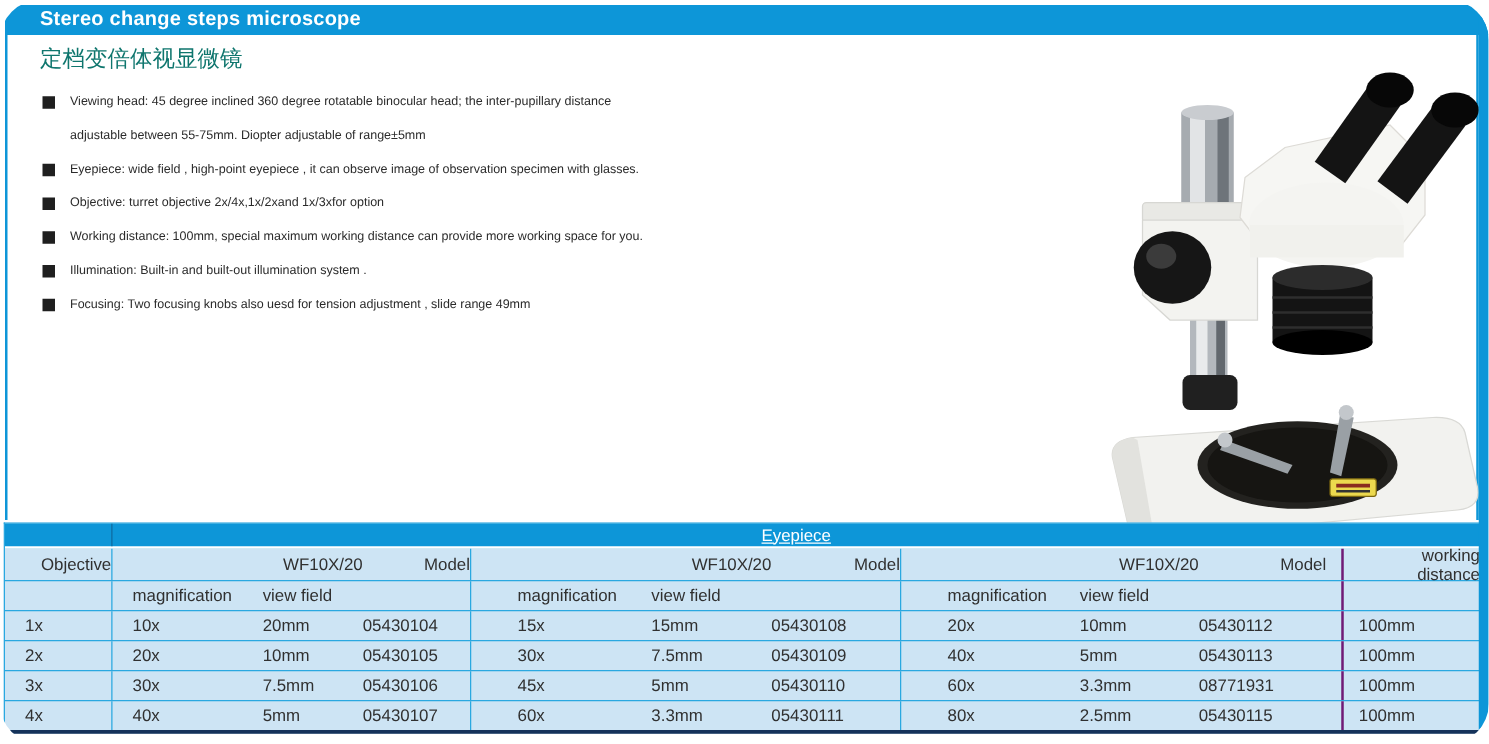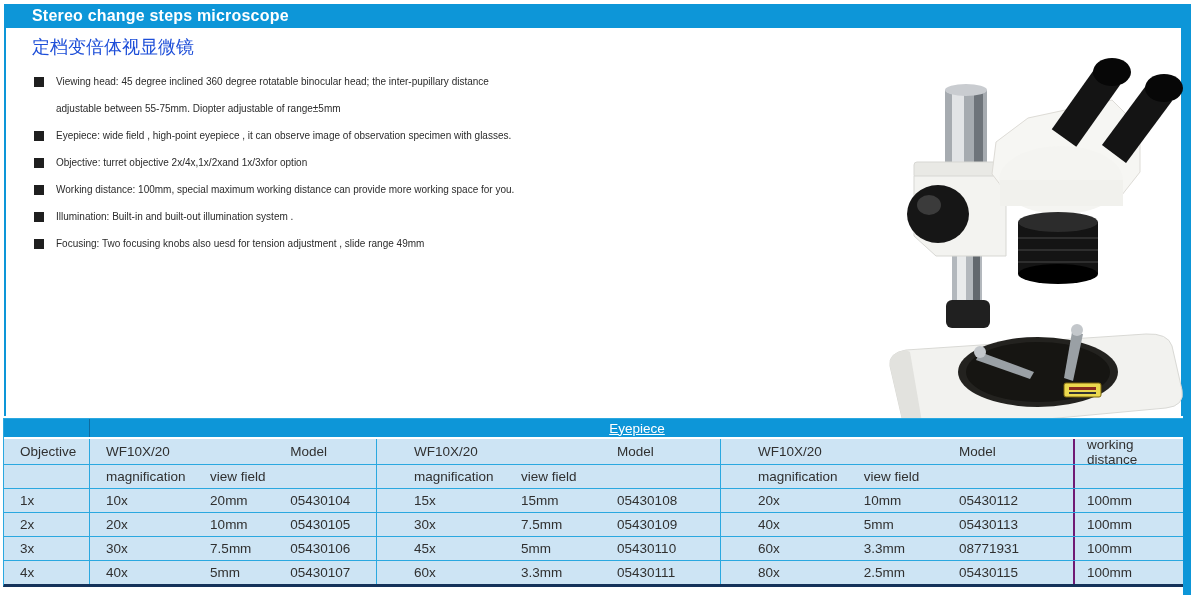--- a/index.html
+++ b/index.html
@@ -1,49 +1,49 @@
 <!DOCTYPE html>
 <html><head>
 <meta charset="utf-8">
 <style>
   html,body{margin:0;padding:0;background:#ffffff;}
   .page{
     position:relative;width:1191px;height:595px;background:#ffffff;overflow:hidden;
-    font-family:"Liberation Sans","DejaVu Sans",sans-serif;color:#2e2e2e;
+    font-family:"Liberation Sans","DejaVu Sans",sans-serif;color:#2e2e2e;border-radius:32px;
   }
   
   .title-bar{
     position:absolute;left:4px;top:4px;right:0;height:24px;
     background:#0d96d8;display:flex;align-items:center;padding-left:28px;box-sizing:border-box;
   }
   .title-bar span{color:#ffffff;font-weight:bold;font-size:16px;letter-spacing:.2px;}
   .right-strip{position:absolute;top:4px;right:0;width:8px;bottom:0;background:#0d96d8;z-index:5;}
   
   .content{
     position:absolute;left:4px;top:28px;width:1179px;height:388px;background:#ffffff;
     border-left:2px solid #0d96d8;border-right:2px solid #0d96d8;box-sizing:border-box;
   }
-  .cn-title{position:absolute;left:26px;top:7px;font-size:18px;color:#1d4ed8;}
+  .cn-title{position:absolute;left:26px;top:7px;font-size:18px;color:#0f766e;}
   .features{position:absolute;left:28px;top:40px;}
   .feat{display:flex;line-height:27px;font-size:10px;color:#2b2b2b;white-space:nowrap;}
   .feat .sq{width:10px;height:10px;background:#1f1f1f;margin:9px 12px 0 0;flex:0 0 10px;}
   .feat.cont{padding-left:22px;}
   
   .scope{position:absolute;left:870px;top:22px;}
   
   .spec-table{
     position:absolute;left:3px;top:418px;width:1182px;box-sizing:border-box;
     border:1px solid #2aa8e0;border-bottom:3px solid #15325a;background:#cde4f4;
     font-size:13.5px;color:#303030;
   }
   .t-row{display:flex;align-items:center;box-sizing:border-box;}
   .r-eye{height:20px;background:#0d96d8;border-bottom:2px solid #ffffff;color:#ffffff;}
   .r-eye .c-rest{flex:1;text-align:center;border-left:1px solid #0e6ba0;height:100%;
     display:flex;align-items:center;justify-content:center;box-sizing:border-box;text-decoration:underline;}
-  .r-head{height:25px;}
+  .r-head{height:25px;text-align:right;}
   .r-sub{height:24px;border-top:1px solid #2aa8e0;}
   .r-data{height:24px;border-top:1px solid #2aa8e0;}
   .c-obj{width:85px;padding-left:16px;box-sizing:border-box;flex:0 0 85px;}
   .r-eye .c-obj{padding-left:0;}
   .c-g{display:flex;box-sizing:border-box;border-left:1px solid #2aa8e0;height:100%;align-items:center;}
   .c-g.g1{width:287px;flex:0 0 287px;}
   .c-g.g2{width:344px;flex:0 0 344px;}
   .c-g.g3{width:341px;flex:0 0 341px;}
   .c-wd{flex:1;border-left:2px solid #701a75;padding-left:12px;box-sizing:border-box;height:100%;
     display:flex;align-items:center;margin-left:12px;}

